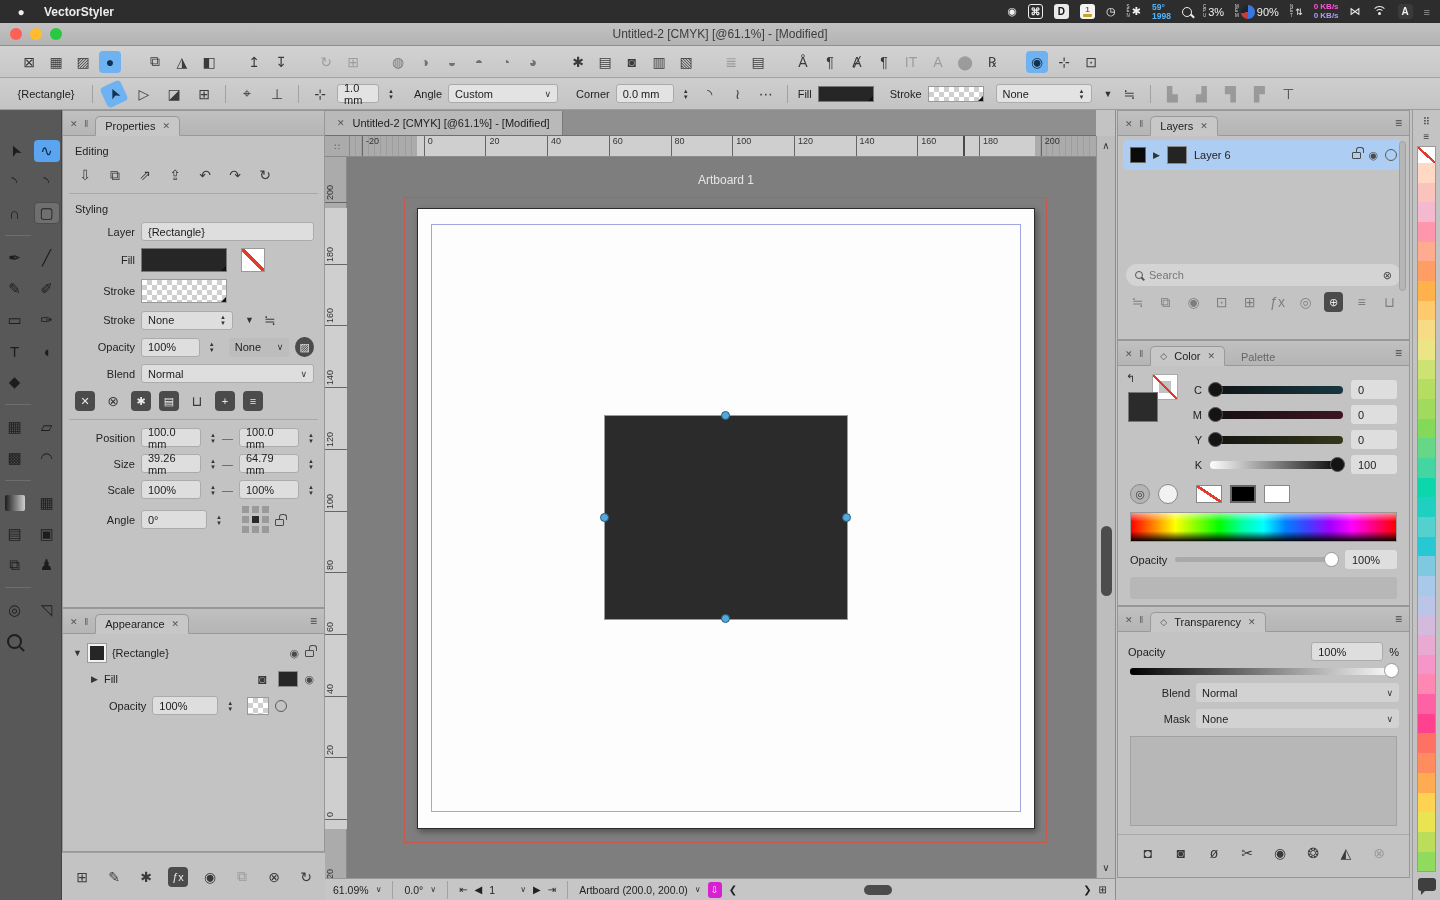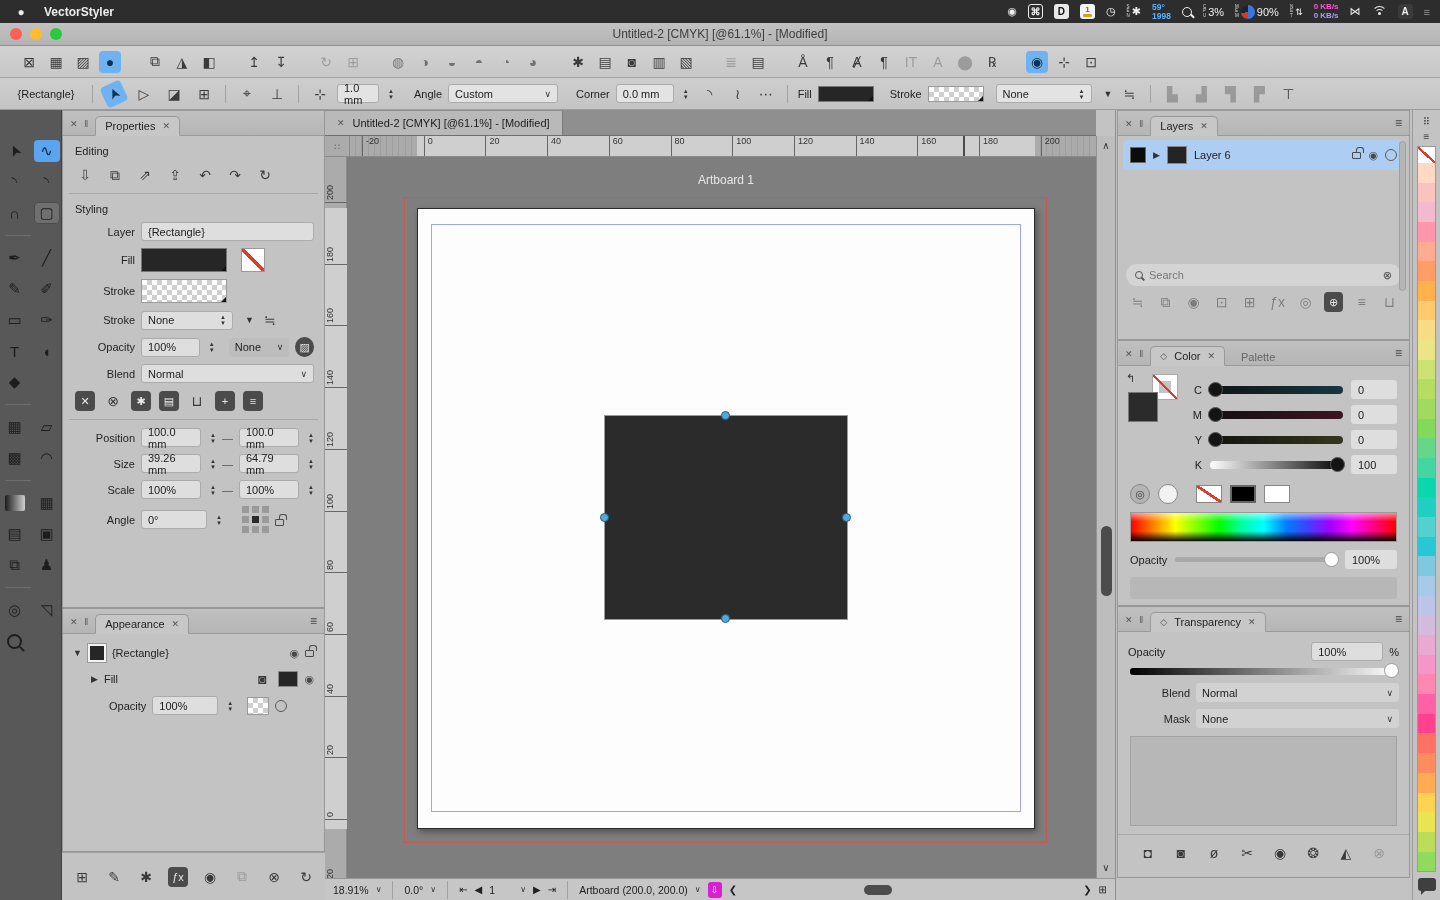--- a/index.html
+++ b/index.html
@@ -647,21 +647,21 @@
     </div>
   </div>
 
   <div class="scrollcol abs">
     <span class="scar">∧</span>
     <span class="scrollthumb"></span>
     <span class="scar bot">∨</span>
   </div>
 
   <div class="statusbar abs">
-    <span>18.91%</span>
+    <span>61.09%</span>
       <span class="sbchev">∨</span>
     <span class="sep"></span>
     <span>0.0°</span>
       <span class="sbchev">∨</span>
     <span class="sep"></span>
     <span class="sbico">⇤</span>
     <span class="sbico">◀</span>
     <span style="width:24px;">1</span>
       <span class="sbchev">∨</span>
     <span class="sbico">▶</span>

